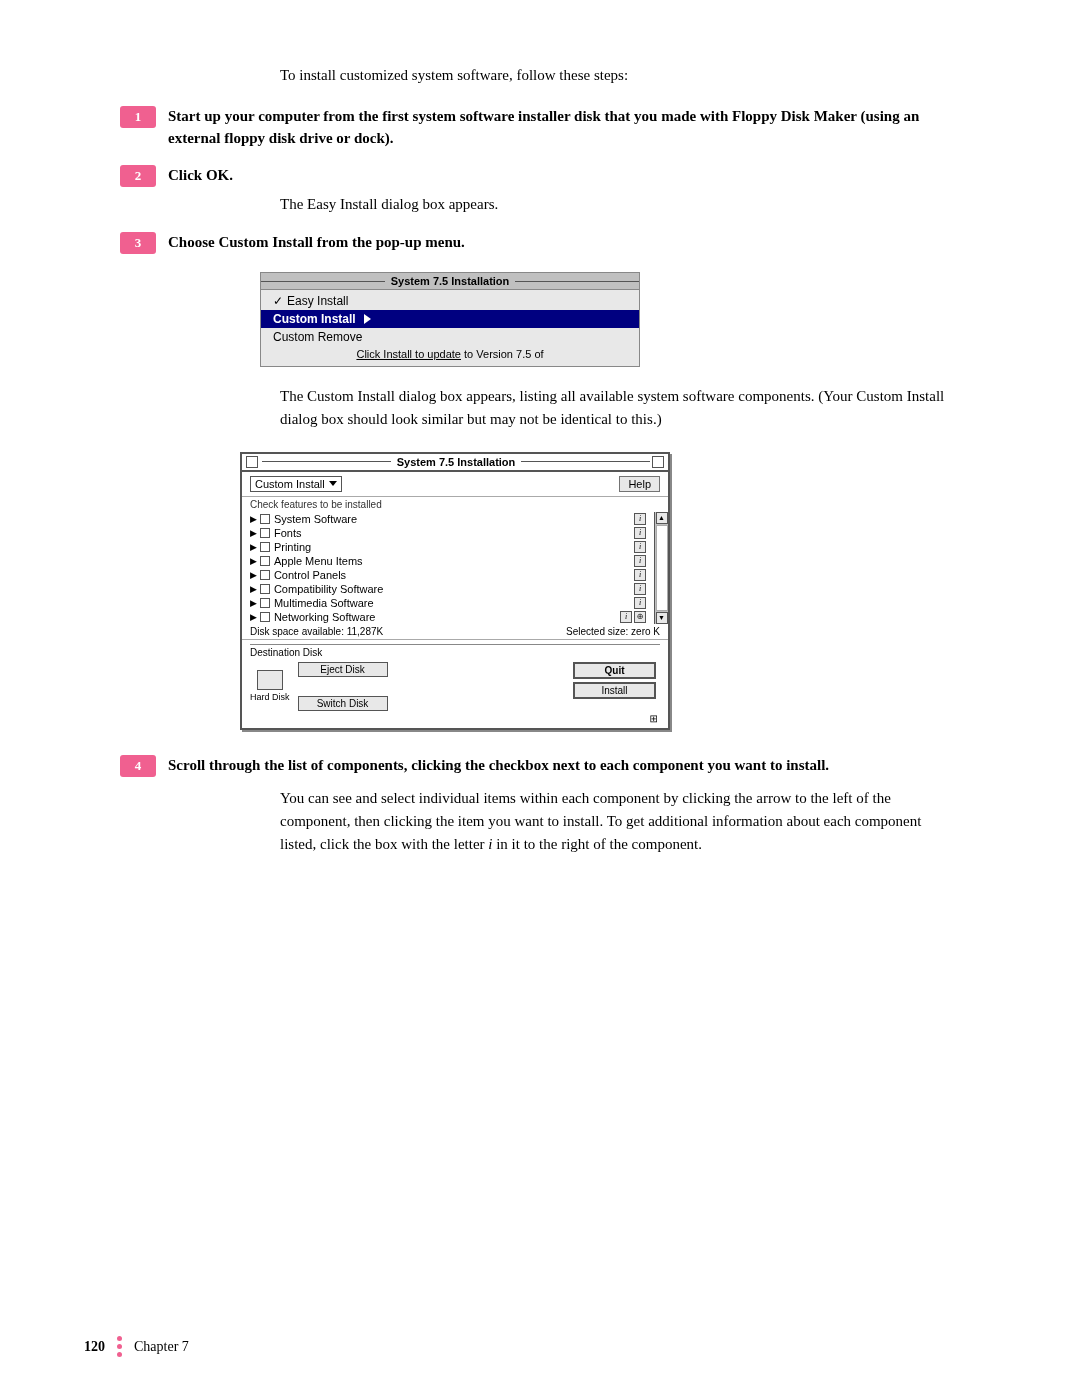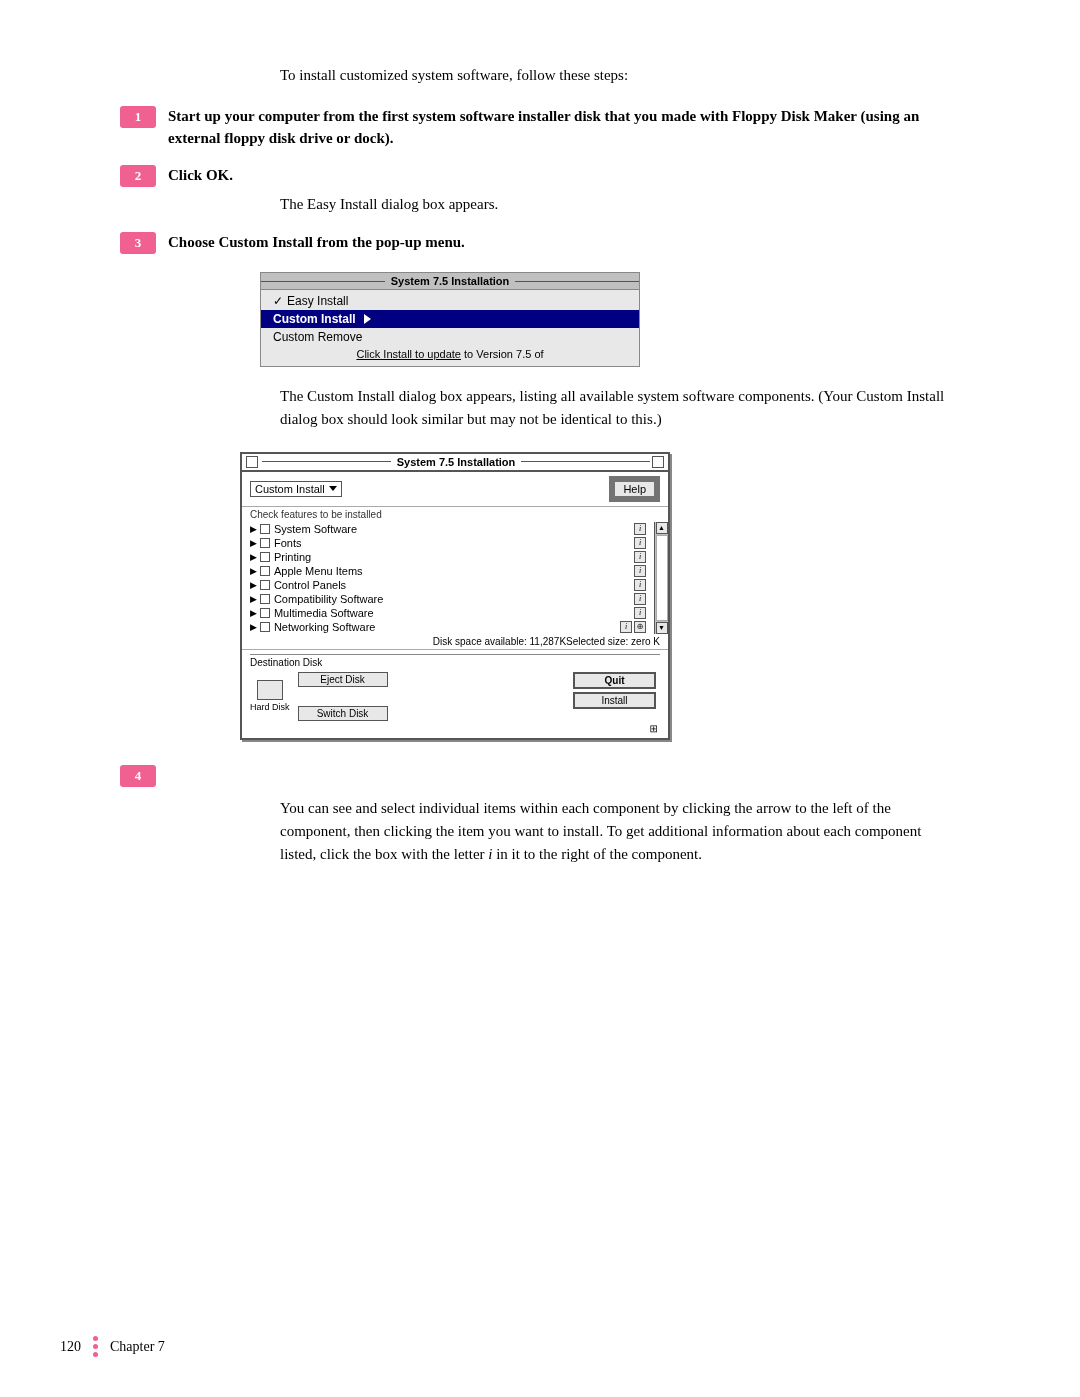--- a/index.html
+++ b/index.html
@@ -190,21 +190,21 @@
 
     .dropdown-arrow {
       width: 0;
       height: 0;
       border-left: 4px solid transparent;
       border-right: 4px solid transparent;
       border-top: 5px solid #000;
     }
 
     .installer-help-btn {
-      border: 6px solid #737373;
+      border: 1px solid #737373;
       padding: 1px 8px;
       background: #e8e8e8;
       font-size: 11px;
       cursor: pointer;
     }
 
     .installer-features-label {
       font-size: 10px;
       padding: 2px 8px;
       color: #333;
@@ -281,21 +281,21 @@
     .scrollbar-track {
       flex: 1;
       width: 12px;
       background: #fff;
       border: 1px solid #aaa;
       margin: 1px 0;
     }
 
     .disk-info-row {
       display: flex;
-      justify-content: flex-end;
+      justify-content: space-between;
       font-size: 10px;
       padding: 2px 8px;
       border-bottom: 1px solid #aaa;
     }
 
     .destination-section {
       padding: 4px 8px;
     }
 
     .destination-label {
@@ -383,21 +383,22 @@
       bottom: 40px;
       left: 0;
       right: 0;
       display: flex;
       align-items: center;
       padding: 0 60px;
     }
 
     .page-number {
       font-size: 14px;
-      font-weight: normal;
+      font-weight: bold;
+      margin-left: 24px;
     }
 
     .footer-dots {
       display: flex;
       flex-direction: column;
       gap: 3px;
       margin: 0 12px;
     }
 
     .footer-dot {
@@ -582,20 +583,23 @@
         </div>
       </div>
       <div style="text-align:right; font-size:10px; padding:2px 2px 0 0;">⊞</div>
     </div>
   </div>
 
   <div class="step" style="margin-bottom:10px;">
     <div class="step-number pink">
       <span>4</span>
     </div>
+    <div class="step-text">
+      <strong>Scroll through the list of components, clicking the checkbox next to each component you want to install.</strong>
+    </div>
   </div>
 
   <p class="body-paragraph">
     You can see and select individual items within each component by clicking the arrow to the left of the component, then clicking the item you want to install. To get additional information about each component listed, click the box with the letter <em>i</em> in it to the right of the component.
   </p>
 
   <div class="page-footer">
     <span class="page-number">120</span>
     <div class="footer-dots">
       <div class="footer-dot"></div>

